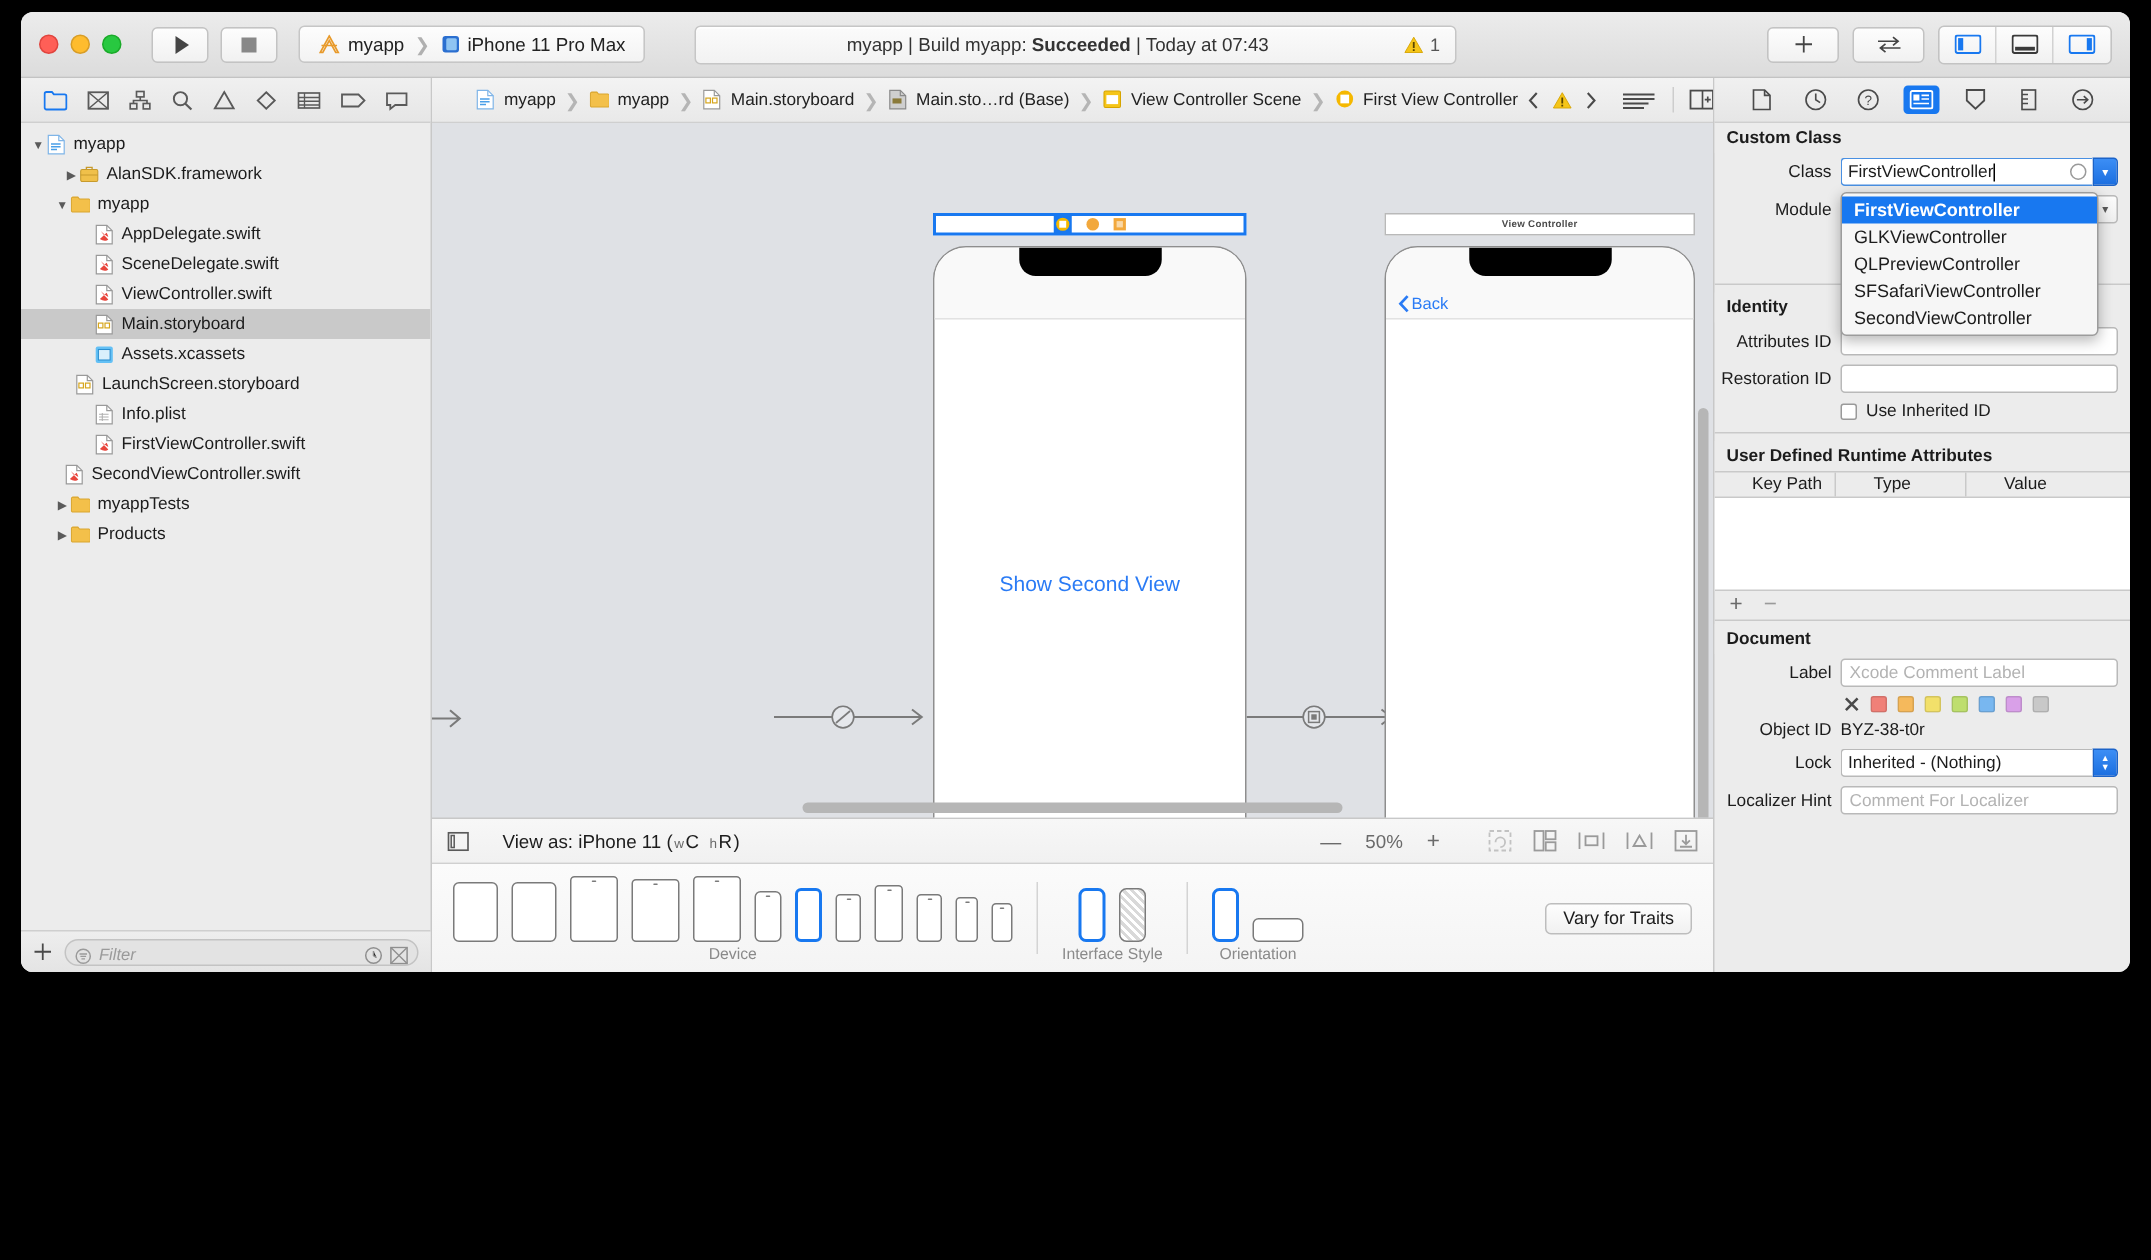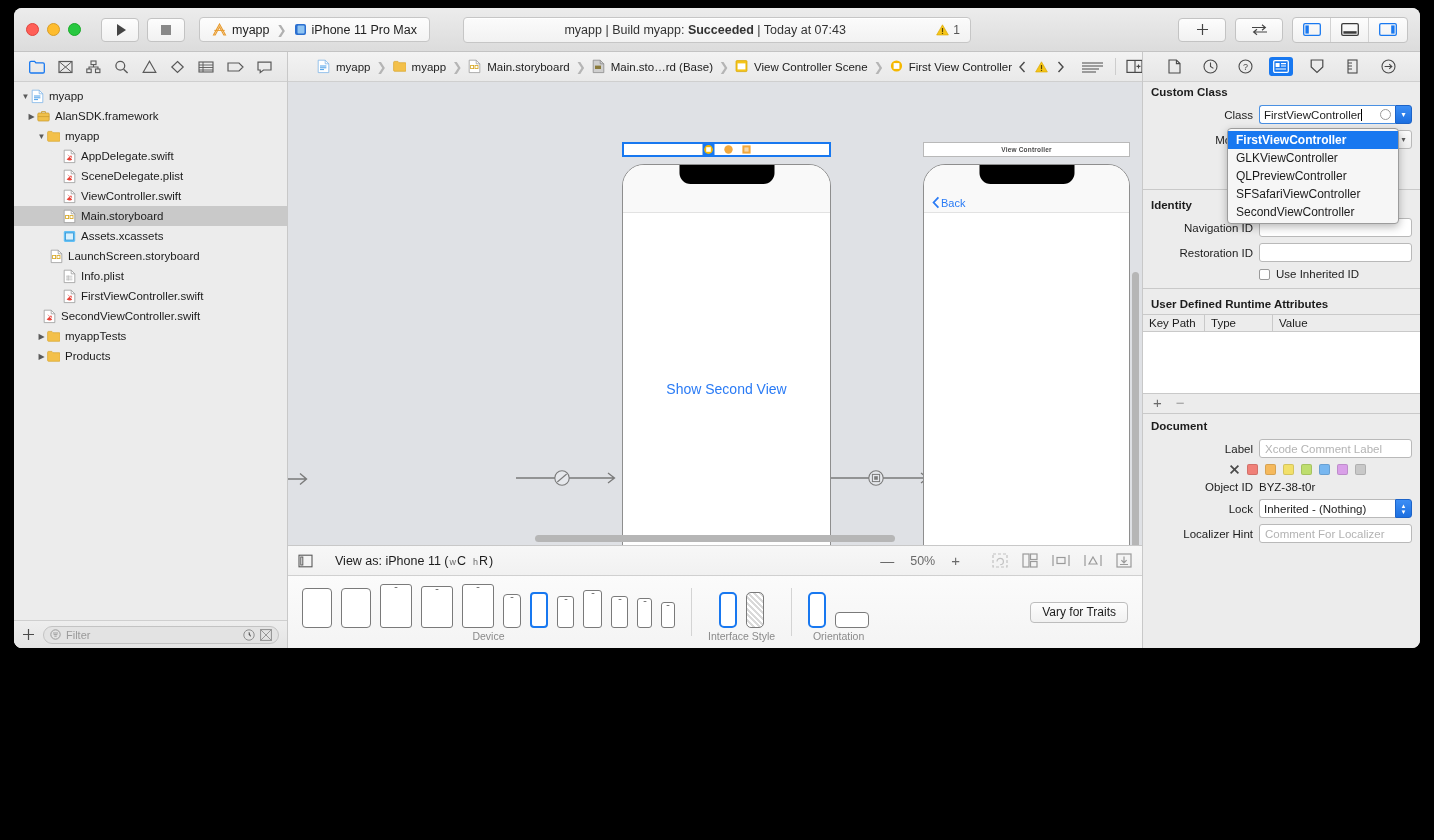--- a/index.html
+++ b/index.html
@@ -101,22 +101,22 @@
   .tw.open::before { content: "▼"; }
   .tw.closed::before { content: "▶"; }
   .ficon { width: 13px; height: 15px; margin-right: 5px; flex: 0 0 13px; position: relative; }
   .nav-filter {
     height: 28px; flex: 0 0 28px; border-top: 1px solid #cfcfcf;
     background: linear-gradient(#eeeeee,#e4e4e4);
     display: flex; align-items: center; gap: 8px; padding: 0 8px;
   }
   .filtbox {
     flex: 1; height: 18px; border: 1px solid #c3c3c3; border-radius: 9px;
-    background: #e3e3e3; display: flex; align-items: center;
-    padding: 0 6px; gap: 5px; font-size: 11px; color: #9a9a9a;
+    background: #e3e3e3; display: flex; align-items: flex-end;
+    padding: 0 6px; gap: 5px; font-size: 11px; color: #9a9a9a; font-style: italic;
   }
 
   
   .editor { flex: 1; display: flex; flex-direction: column; min-width: 0; background: #fff;}
   .jumpbar {
     height: 30px; flex: 0 0 30px;
     border-bottom: 1px solid #cfcfcf;
     background: linear-gradient(#f3f3f3,#e9e9e9);
     display: flex; align-items: center; padding: 0 8px; gap: 5px;
     font-size: 11.5px; color: #222;
@@ -208,21 +208,21 @@
     background: linear-gradient(#f0f0f0,#e6e6e6);
     display: flex; align-items: center; justify-content: space-around; padding: 0 14px;
   }
   .itab { width: 24px; height: 19px; display: flex; align-items: center; justify-content: center; border-radius: 3px; }
   .itab.active { background: #1878f0; }
   .insp-body { flex: 1; overflow: hidden; font-size: 11.5px; color: #1c1c1c; position: relative; }
   .sec-h {
     font-weight: bold; font-size: 11.5px; padding: 4px 8px 4px 8px;
     background: #ececec;
   }
-  .frow { display: flex; align-items: center; padding: 3px 8px 3px 0; gap: 6px; margin-left: 32px; }
+  .frow { display: flex; align-items: center; padding: 3px 8px 3px 0; gap: 6px; }
   .flabel { width: 78px; flex: 0 0 78px; text-align: right; color: #1c1c1c; font-size: 11.5px; }
   .fin {
     flex: 1; height: 19px; background: #fff;
     border: 1px solid #b9b9b9; border-radius: 3px;
     display: flex; align-items: center; padding: 0 5px; font-size: 11.5px;
   }
   .fin.ph { color: #b3b3b3; }
   .combo { display: flex; flex: 1; height: 19px; }
   .combo .txt {
     flex: 1; background: #fff; border: 1px solid #4a90e2; border-right: none;
@@ -246,21 +246,21 @@
     position: absolute;
     background: #f6f6f6;
     border: 1px solid #9c9c9c; border-radius: 4px;
     box-shadow: 0 3px 9px rgba(0,0,0,.28);
     padding: 2px 0; z-index: 40;
   }
   .dd-item { height: 18px; display: flex; align-items: center; padding: 0 8px; font-size: 12px; color: #1c1c1c; }
   .dd-item.sel { background: #1878f0; color: #fff; font-weight: bold; }
   .divline { height: 1px; background: #c9c9c9; margin: 5px 0; }
   .udra-head { display: flex; border-top: 1px solid #c9c9c9; border-bottom: 1px solid #c9c9c9; background: #ececec; }
-  .udra-head div { padding: 2px 6px; font-size: 11.5px; border-right: 1px solid #c9c9c9; }
+  .udra-head div { padding: 2px 6px; font-size: 11.5px; border-right: 1px solid #c9c9c9; margin-left: 19px; }
   .udra-body { height: 62px; background: #fff; border-bottom: 1px solid #c9c9c9; }
   .udra-foot { display: flex; gap: 14px; padding: 1px 10px; font-size: 15px; color: #6a6a6a; line-height: 15px;}
   .swatches { display: flex; align-items: center; gap: 7px; padding: 3px 0 3px 86px; }
   .sw { width: 11px; height: 11px; border-radius: 2px; border: 1px solid rgba(0,0,0,.12); }
   .chk { width: 11px; height: 11px; border: 1px solid #9a9a9a; border-radius: 2px; background: #fff; }
 </style>
 </head>
 <body>
 
 <div class="window">
@@ -402,21 +402,21 @@
       <div class="nav-tree">
           <div class="row" style="padding-left: 6px;">
             <div class="tw open"></div>
             <span class="ficon"><svg width="13" height="15" viewBox="0 0 13 15">
                 <path d="M1.2 1.2 H8.2 L11.8 4.8 V13.6 H1.2 Z" fill="#fff" stroke="#7fb5e8" stroke-width=".8"></path>
                 <path d="M8.2 1.2 V4.8 H11.8" fill="none" stroke="#7fb5e8" stroke-width=".8"></path>
                 <path d="M3 7 H9.4 M3 8.8 H9.4 M3 10.6 H7" stroke="#4a9fe8" stroke-width="1"></path>
               </svg></span>
             <span>myapp</span>
           </div>
-          <div class="row" style="padding-left: 12px;">
+          <div class="row" style="padding-left: 28px;">
             <div class="tw closed"></div>
             <span class="ficon"><svg width="13" height="15" viewBox="0 0 13 15">
                 <rect x=".8" y="4" width="11.4" height="8" rx="1" fill="#f0c04a" stroke="#c79a2c" stroke-width=".7"></rect>
                 <path d="M4.6 4 V2.6 h3.8 V4" fill="none" stroke="#c79a2c" stroke-width=".9"></path>
                 <path d="M.8 7.6 H12.2" stroke="#c79a2c" stroke-width=".7"></path>
               </svg></span>
             <span>AlanSDK.framework</span>
           </div>
           <div class="row" style="padding-left: 22px;">
             <div class="tw open"></div>
@@ -434,21 +434,21 @@
               </svg></span>
             <span>AppDelegate.swift</span>
           </div>
           <div class="row" style="padding-left: 38px;">
             <div class="tw"></div>
             <span class="ficon"><svg width="13" height="15" viewBox="0 0 13 15">
                 <path d="M1.2 1.2 H8.2 L11.8 4.8 V13.6 H1.2 Z" fill="#fff" stroke="#9a9a9a" stroke-width=".8"></path>
                 <path d="M8.2 1.2 V4.8 H11.8" fill="none" stroke="#9a9a9a" stroke-width=".8"></path>
                 <path d="M3.6 10.4 c2.4 1.6 4.6 1.2 5.6 .2 c-1.4-1.8-3.8-3.4-5-5.6 c1.8 1.8 3.6 3.2 5 4 c-.2-1.4-1.2-2.8-1.2-2.8" fill="#e8453c"></path>
               </svg></span>
-            <span>SceneDelegate.plist</span>
+            <span>SceneDelegate.swift</span>
           </div>
           <div class="row" style="padding-left: 38px;">
             <div class="tw"></div>
             <span class="ficon"><svg width="13" height="15" viewBox="0 0 13 15">
                 <path d="M1.2 1.2 H8.2 L11.8 4.8 V13.6 H1.2 Z" fill="#fff" stroke="#9a9a9a" stroke-width=".8"></path>
                 <path d="M8.2 1.2 V4.8 H11.8" fill="none" stroke="#9a9a9a" stroke-width=".8"></path>
                 <path d="M3.6 10.4 c2.4 1.6 4.6 1.2 5.6 .2 c-1.4-1.8-3.8-3.4-5-5.6 c1.8 1.8 3.6 3.2 5 4 c-.2-1.4-1.2-2.8-1.2-2.8" fill="#e8453c"></path>
               </svg></span>
             <span>ViewController.swift</span>
           </div>
@@ -873,21 +873,21 @@
             <div class="txt" style="border-color:#b9b9b9"></div>
             <div class="cbtn" style="background:linear-gradient(#fcfcfc,#eee);color:#5a5a5a;border-color:#b9b9b9">▾</div>
           </div>
         </div>
         <div style="height:32px"></div>
 
         <div class="divline"></div>
 
         <div class="sec-h">Identity</div>
         <div class="frow">
-          <div class="flabel">Navigation ID</div>
+          <div class="flabel">Attributes ID</div>
           <div class="fin"></div>
         </div>
         <div class="frow">
           <div class="flabel">Restoration ID</div>
           <div class="fin"></div>
         </div>
         <div class="frow" style="padding-left:84px;gap:6px">
           <div class="chk"></div>
           <span>Use Inherited ID</span>
         </div>

